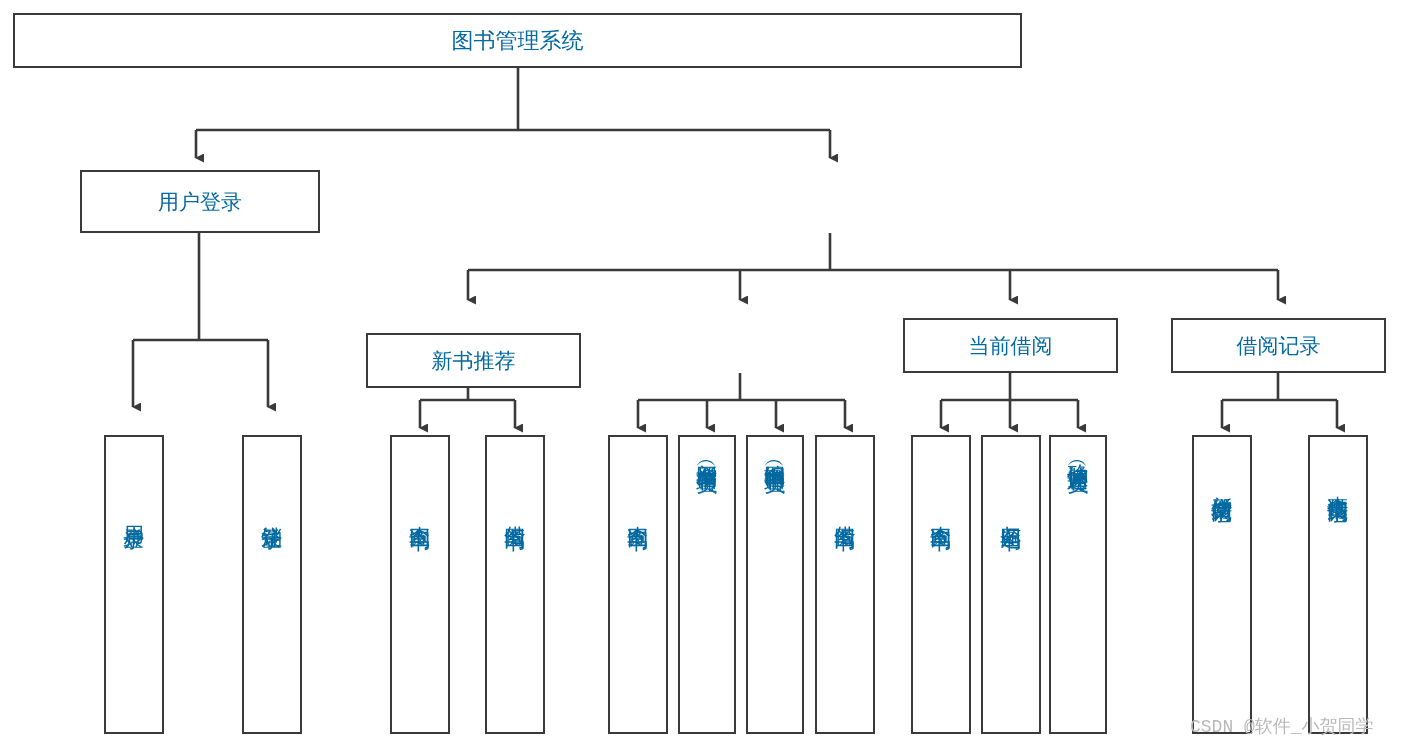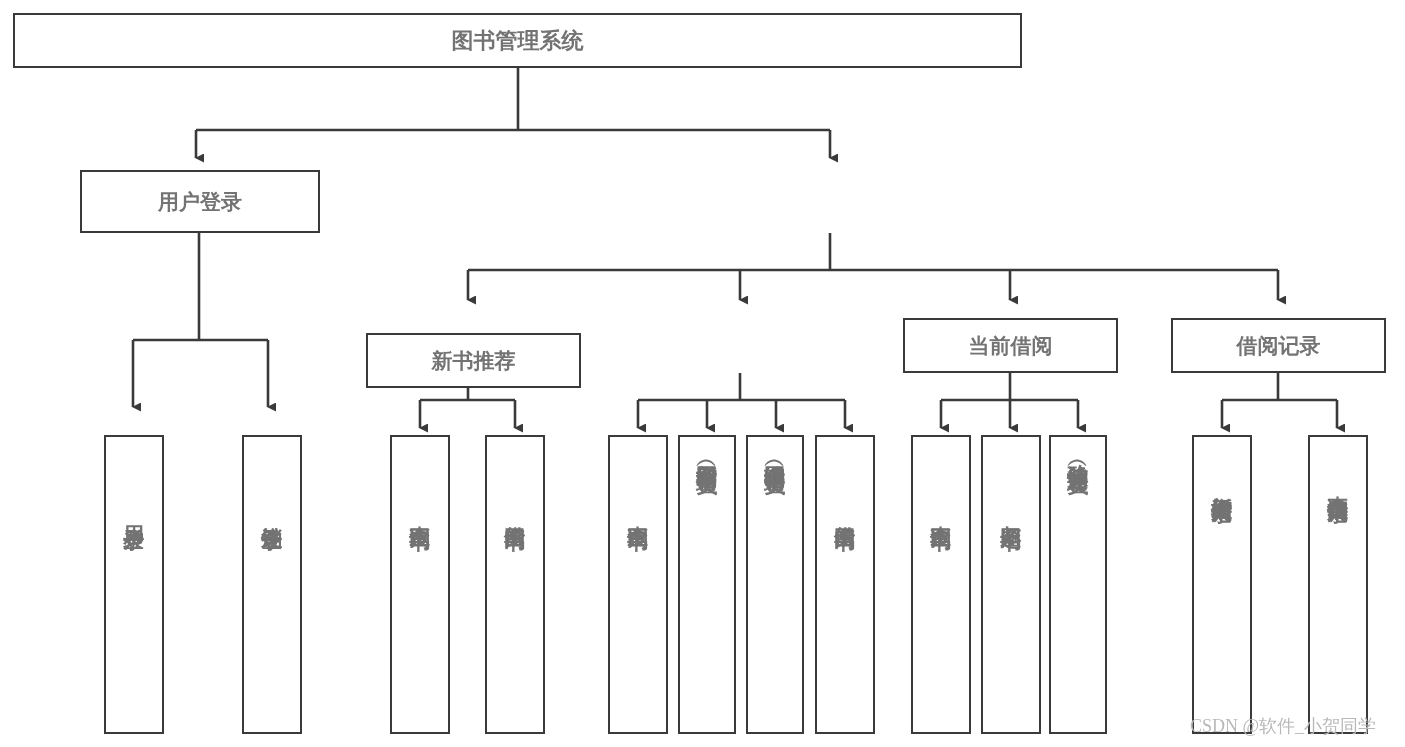--- a/index.html
+++ b/index.html
@@ -28,26 +28,25 @@
     position: absolute;
     box-sizing: border-box;
     background: #ffffff;
     border: 2px solid #3a3a3a;
     display: flex;
     align-items: center;
     justify-content: center;
     z-index: 2;
   }
   .node .label {
-    color: #737373;
+    color: #0369a1;
     letter-spacing: 0px;
     line-height: 1.0;
     text-align: center;
     white-space: pre;
-    font-weight: bold;
   }
   .node.horizontal .label {
     font-size: 21px;
   }
   .node.root .label {
     font-size: 22px;
   }
   .node.vertical {
     align-items: flex-start;
     justify-content: center;
@@ -68,21 +67,21 @@
     padding-top: 42px;
   }
   .watermark {
     position: absolute;
     left: 1190px;
     top: 714px;
     font-size: 18px;
     color: #b9b9b9;
     z-index: 5;
     white-space: nowrap;
-    font-family: Liberation Serif, serif;
+    font-family: Liberation Mono, monospace;
   }
 </style>
 </head>
 <body>
 
 <div id="canvas">
 
   <svg id="edges" viewBox="0 0 1405 747" xmlns="http://www.w3.org/2000/svg">
     <defs>
       <marker id="arrowhead" markerWidth="9" markerHeight="9" refX="4.5" refY="8" orient="auto" markerUnits="userSpaceOnUse">

